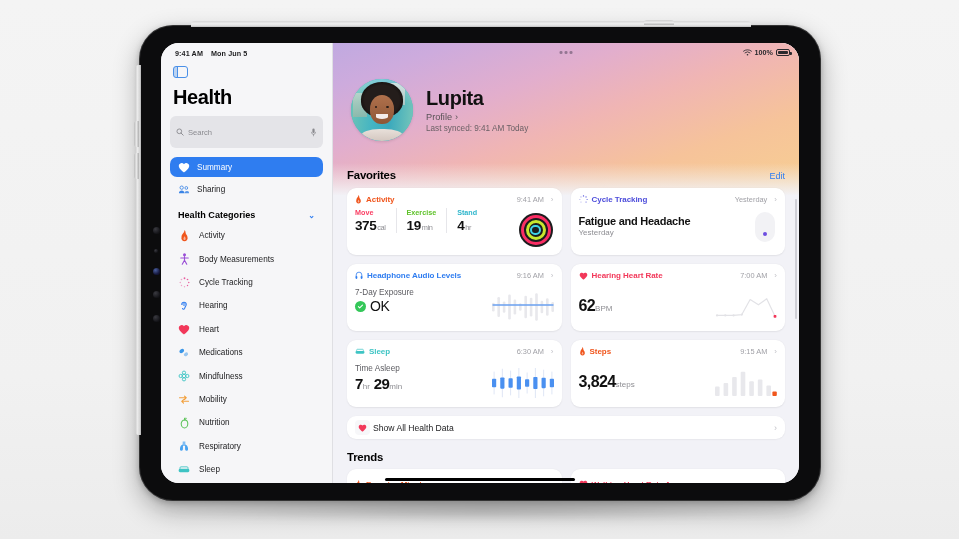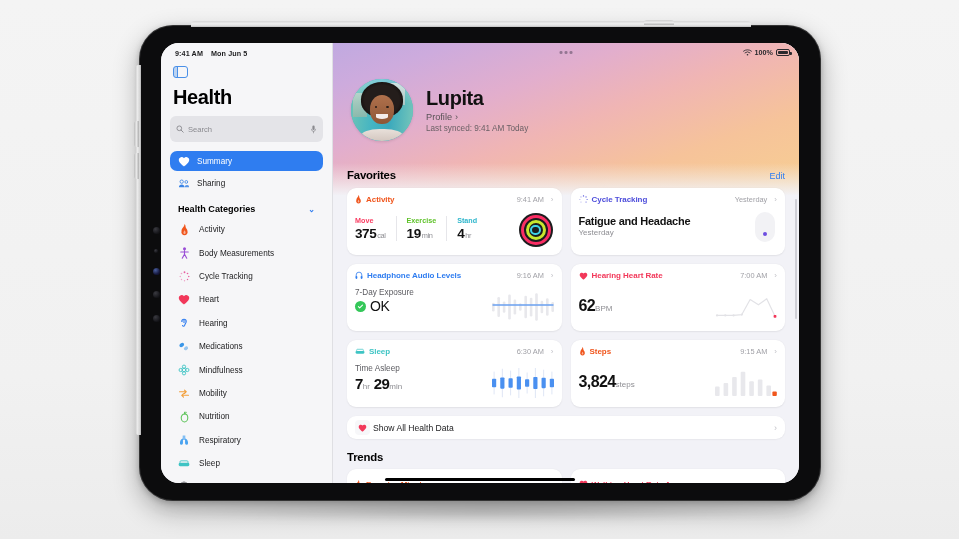--- a/index.html
+++ b/index.html
@@ -97,21 +97,21 @@
   }
   .sb-toggle::after {
     content: ""; position: absolute; left: 0; top: 0; bottom: 0; width: 3.2px;
     background: rgba(74,144,232,0.34);
   }
   .app-title {
     font-size: 20px; font-weight: bold; color: #000;
     margin: 8px 0 7px 3px; letter-spacing: -0.4px;
   }
   .searchbar {
-    height: 26px; background: #e4e4e8; border-radius: 6px;
+    height: 32px; background: #e4e4e8; border-radius: 6px;
     display: flex; align-items: center; gap: 4px;
     padding: 0 6px; margin-bottom: 9px;
   }
   .search-txt { font-size: 7.6px; color: #8a8a8f; flex: 1; }
   .mic { margin-left: auto; }
 
   .nav-item {
     height: 20px; display: flex; align-items: center; gap: 7px;
     padding: 0 8px; border-radius: 7px; margin-bottom: 2px;
     font-size: 8.2px; color: #1c1c1e;
@@ -201,21 +201,21 @@
   .card {
     background: #fff; border-radius: 9px; padding: 7px 8px 8px 8px;
     height: 67px; position: relative; overflow: hidden;
     box-shadow: 0 0.5px 1.6px rgba(0,0,0,0.07);
   }
   .card-top { display: flex; align-items: center; gap: 4px; }
   .card-title { font-size: 8px; font-weight: bold; letter-spacing: -0.05px; }
   .card-time { margin-left: auto; font-size: 7.4px; color: #a0a0a6; }
   .chev { color: #c2c2c8; font-size: 8px; margin-left: 3px; }
 
-  .metrics { display: flex; align-items: flex-end; margin-top: 12px; }
+  .metrics { display: flex; align-items: flex-end; margin-top: 4px; }
   .metric { padding-right: 10px; margin-right: 10px; border-right: 1px solid #e6e6ea; }
   .metric:last-of-type { border-right: none; }
   .m-label { font-size: 7.2px; font-weight: bold; margin-bottom: 1px; }
   .m-val { font-size: 13.5px; font-weight: bold; color: #111; letter-spacing: -0.4px; }
   .m-unit { font-size: 7.4px; color: #8e8e93; font-weight: normal; margin-left: 1px; }
 
   .rings { position: absolute; right: 9px; top: 25px; width: 34px; height: 34px;
     border-radius: 50%; background: #1c1c1e; }
   .ring { position: absolute; border-radius: 50%; }
 
@@ -371,34 +371,34 @@
                     <circle cx="3.6" cy="12.4" r="1" opacity=".55"></circle>
                     <circle cx="1.8" cy="8" r="1.1" opacity=".55"></circle>
                     <circle cx="3.6" cy="3.6" r="1.2" opacity=".55"></circle>
                   </g>
                 </svg>
               </span>
               <span>Cycle Tracking</span>
             </div>
             <div class="cat-item">
               <span class="nav-ico">
-                <svg width="12" height="11" viewBox="0 0 24 22">
-                  <path d="M12 21S1.5 14.3 1.5 7.7A5.8 5.8 0 0 1 12 4.4 5.8 5.8 0 0 1 22.5 7.7C22.5 14.3 12 21 12 21z" fill="#f2385a"></path>
-                </svg>
-              </span>
-              <span>Heart</span>
-            </div>
-            <div class="cat-item">
-              <span class="nav-ico">
                 <svg width="10" height="12" viewBox="0 0 12 16">
                   <path d="M3 6a3 3 0 0 1 6 0c0 2-2 3-2 5a1.6 1.6 0 0 1-3 .4" fill="none" stroke="#2f7df0" stroke-width="1.4" stroke-linecap="round"></path>
                   <circle cx="6" cy="6" r="1.3" fill="none" stroke="#2f7df0" stroke-width="1.1"></circle>
                 </svg>
               </span>
               <span>Hearing</span>
+            </div>
+            <div class="cat-item">
+              <span class="nav-ico">
+                <svg width="12" height="11" viewBox="0 0 24 22">
+                  <path d="M12 21S1.5 14.3 1.5 7.7A5.8 5.8 0 0 1 12 4.4 5.8 5.8 0 0 1 22.5 7.7C22.5 14.3 12 21 12 21z" fill="#f2385a"></path>
+                </svg>
+              </span>
+              <span>Heart</span>
             </div>
             <div class="cat-item">
               <span class="nav-ico">
                 <svg width="12" height="11" viewBox="0 0 16 14">
                   <ellipse cx="5" cy="5" rx="3.4" ry="2.6" transform="rotate(-35 5 5)" fill="#3a96e8"></ellipse>
                   <ellipse cx="10.6" cy="9.4" rx="3" ry="2.3" transform="rotate(-35 10.6 9.4)" fill="#3a96e8" opacity=".5"></ellipse>
                 </svg>
               </span>
               <span>Medications</span>
             </div>

